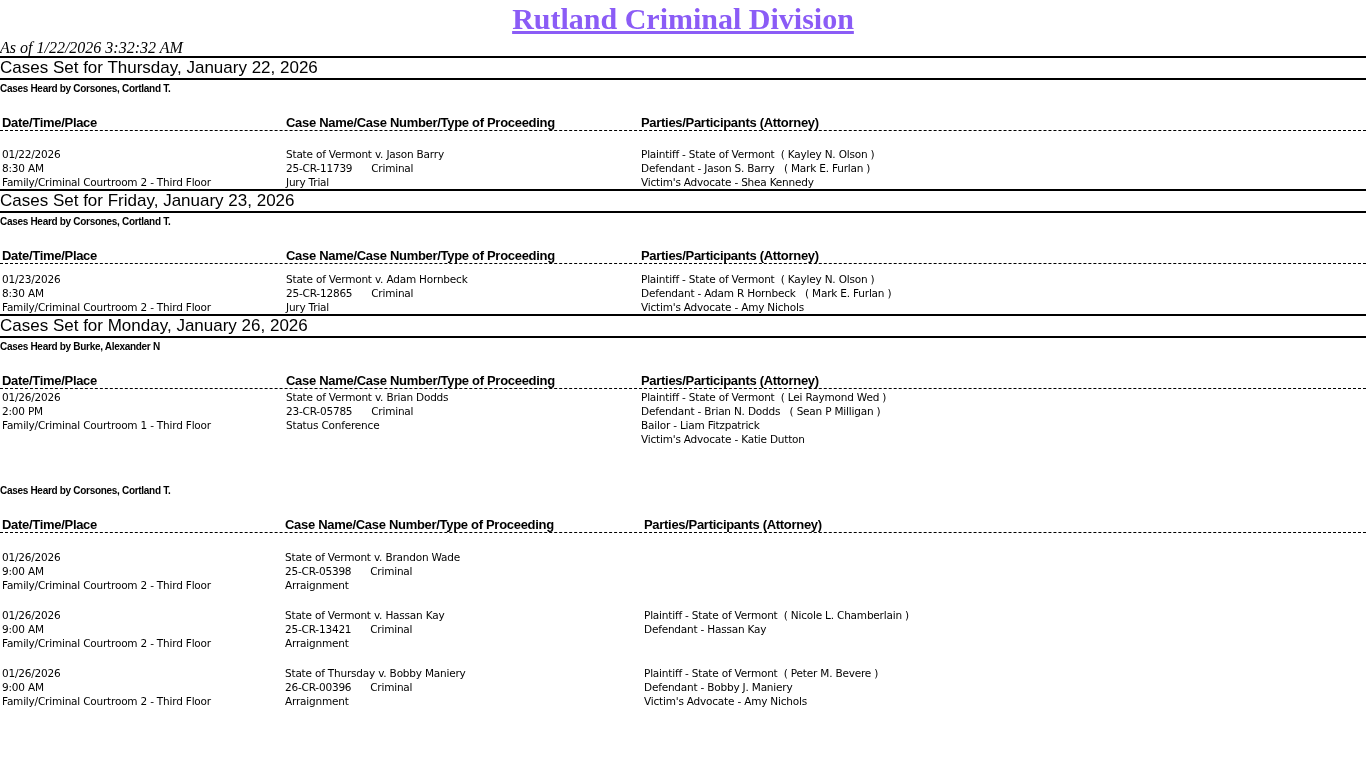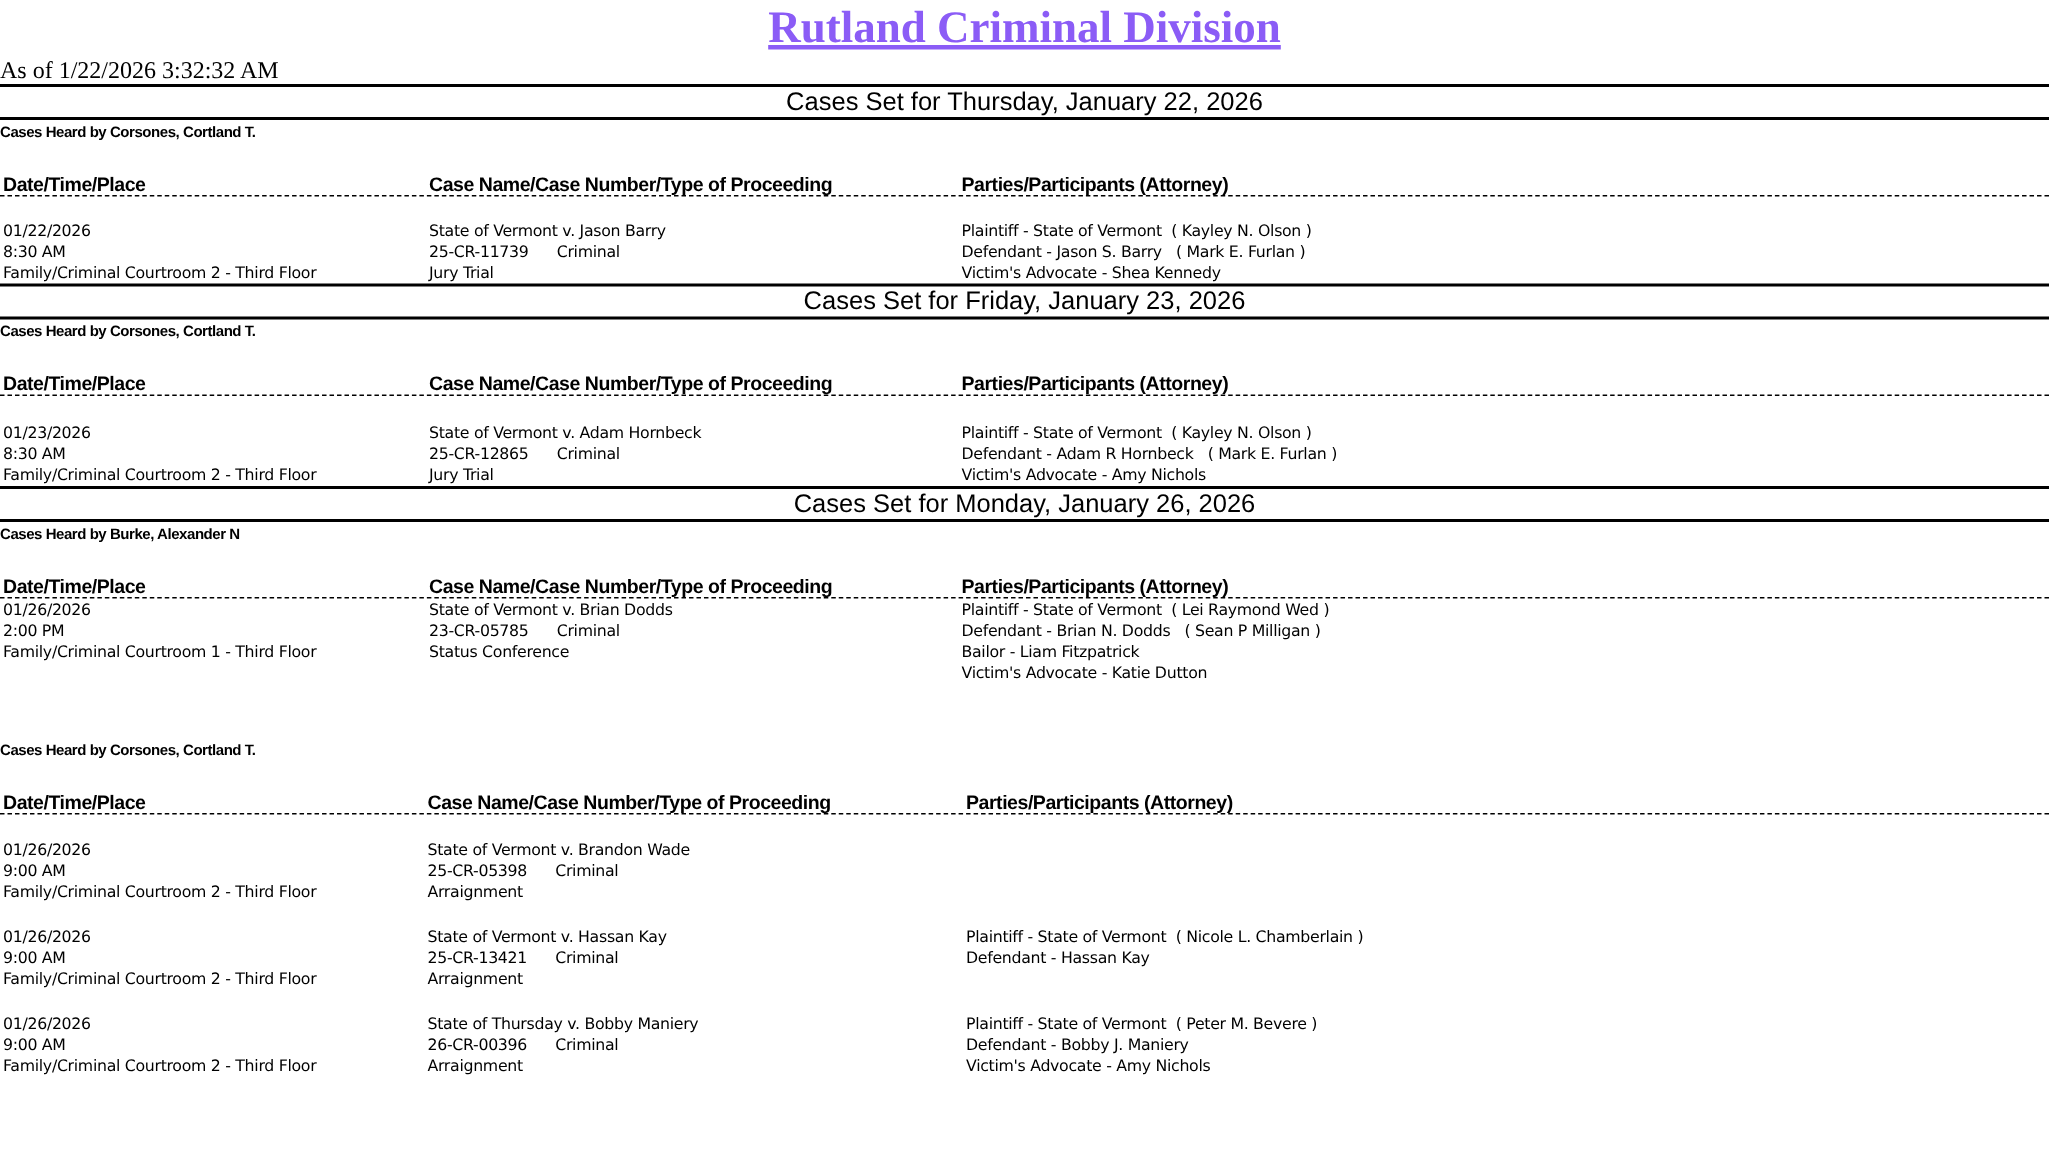--- a/index.html
+++ b/index.html
@@ -1,36 +1,36 @@
 <!DOCTYPE html>
 <html><head>
 <meta charset="utf-8">
 <style>
   html, body { margin: 0; padding: 0; background: #ffffff; }
   body { width: 1366px; height: 768px; overflow: hidden; color: #000; font-family: "DejaVu Sans", sans-serif; }
   .title-block { text-align: center; font-family: "Liberation Serif", serif; font-weight: bold; font-size: 30px; line-height: 37px; margin: 0; padding-top: 0; }
   .title-line1 { display: block; height: 37px; }
   .title-link { display: inline-block; color: #8b5cf6; text-decoration: underline; height: 37px; }
   .asof { font-family: "Liberation Serif", serif; font-size: 16px; line-height: 17px; height: 17px; margin: 0; padding-left: 0; }
-  .day-header { border-top: 2px solid #000; border-bottom: 2px solid #000; text-align: center; font-family: "Liberation Sans", sans-serif; font-size: 17px; height: 20px; line-height: 20px; }
+  .day-header { border-top: 2px solid #000; border-bottom: 2px solid #000; font-family: "Liberation Sans", sans-serif; font-size: 17px; height: 20px; line-height: 20px; }
   .judge { font-family: "Liberation Sans", sans-serif; font-weight: bold; font-size: 10px; height: 18px; line-height: 18px; letter-spacing: -0.3px; }
   .col-head { position: relative; height: 14px; border-bottom: 1px dashed #000; font-family: "Liberation Sans", sans-serif; font-weight: bold; font-size: 13px; line-height: 14px; letter-spacing: -0.3px; }
   .col-head span, .case-row .c { position: absolute; top: 0; }
   .case-row { position: relative; font-family: "DejaVu Sans", sans-serif; font-size: 10.5px; line-height: 14px; letter-spacing: -0.2px; }
   .case-row .c div { height: 14px; white-space: nowrap; }
   .c1 { left: 2px; } .c2 { left: 286px; } .c3 { left: 641px; }
   .alt .c2 { left: 285px; } .alt .c3 { left: 644px; }
 </style>
 </head>
 <body>
 
 <div class="title-block">
   <a class="title-link" href="#">Rutland Criminal Division</a>
 </div>
-<div class="asof" style="margin-top:2px;">As of 1/22/2026 3:32:32 AM</div>
+<div class="asof" style="margin-top:2px;font-style:italic;">As of 1/22/2026 3:32:32 AM</div>
 
 <div>
   <div class="day-header">Cases Set for Thursday, January 22, 2026</div>
   <div class="judge">Cases Heard by Corsones, Cortland T.</div>
   <div style="height:18px"></div>
   <div class="col-head">
     <span class="c1">Date/Time/Place</span>
     <span class="c2">Case Name/Case Number/Type of Proceeding</span>
     <span class="c3">Parties/Participants (Attorney)</span>
   </div>
@@ -55,21 +55,21 @@
 
 <div>
   <div class="day-header">Cases Set for Friday, January 23, 2026</div>
   <div class="judge">Cases Heard by Corsones, Cortland T.</div>
   <div style="height:18px"></div>
   <div class="col-head">
     <span class="c1">Date/Time/Place</span>
     <span class="c2">Case Name/Case Number/Type of Proceeding</span>
     <span class="c3">Parties/Participants (Attorney)</span>
   </div>
-  <div class="case-row" style="height:42px;margin-top:18px">
+  <div class="case-row" style="height:42px;margin-top:8px">
     <div class="c c1">
       <div>01/23/2026</div>
       <div>8:30 AM</div>
       <div>Family/Criminal Courtroom 2 - Third Floor</div>
     </div>
     <div class="c c2">
       <div>State of Vermont v. Adam Hornbeck</div>
       <div style="white-space:pre">25-CR-12865      Criminal</div>
       <div>Jury Trial</div>
     </div>

